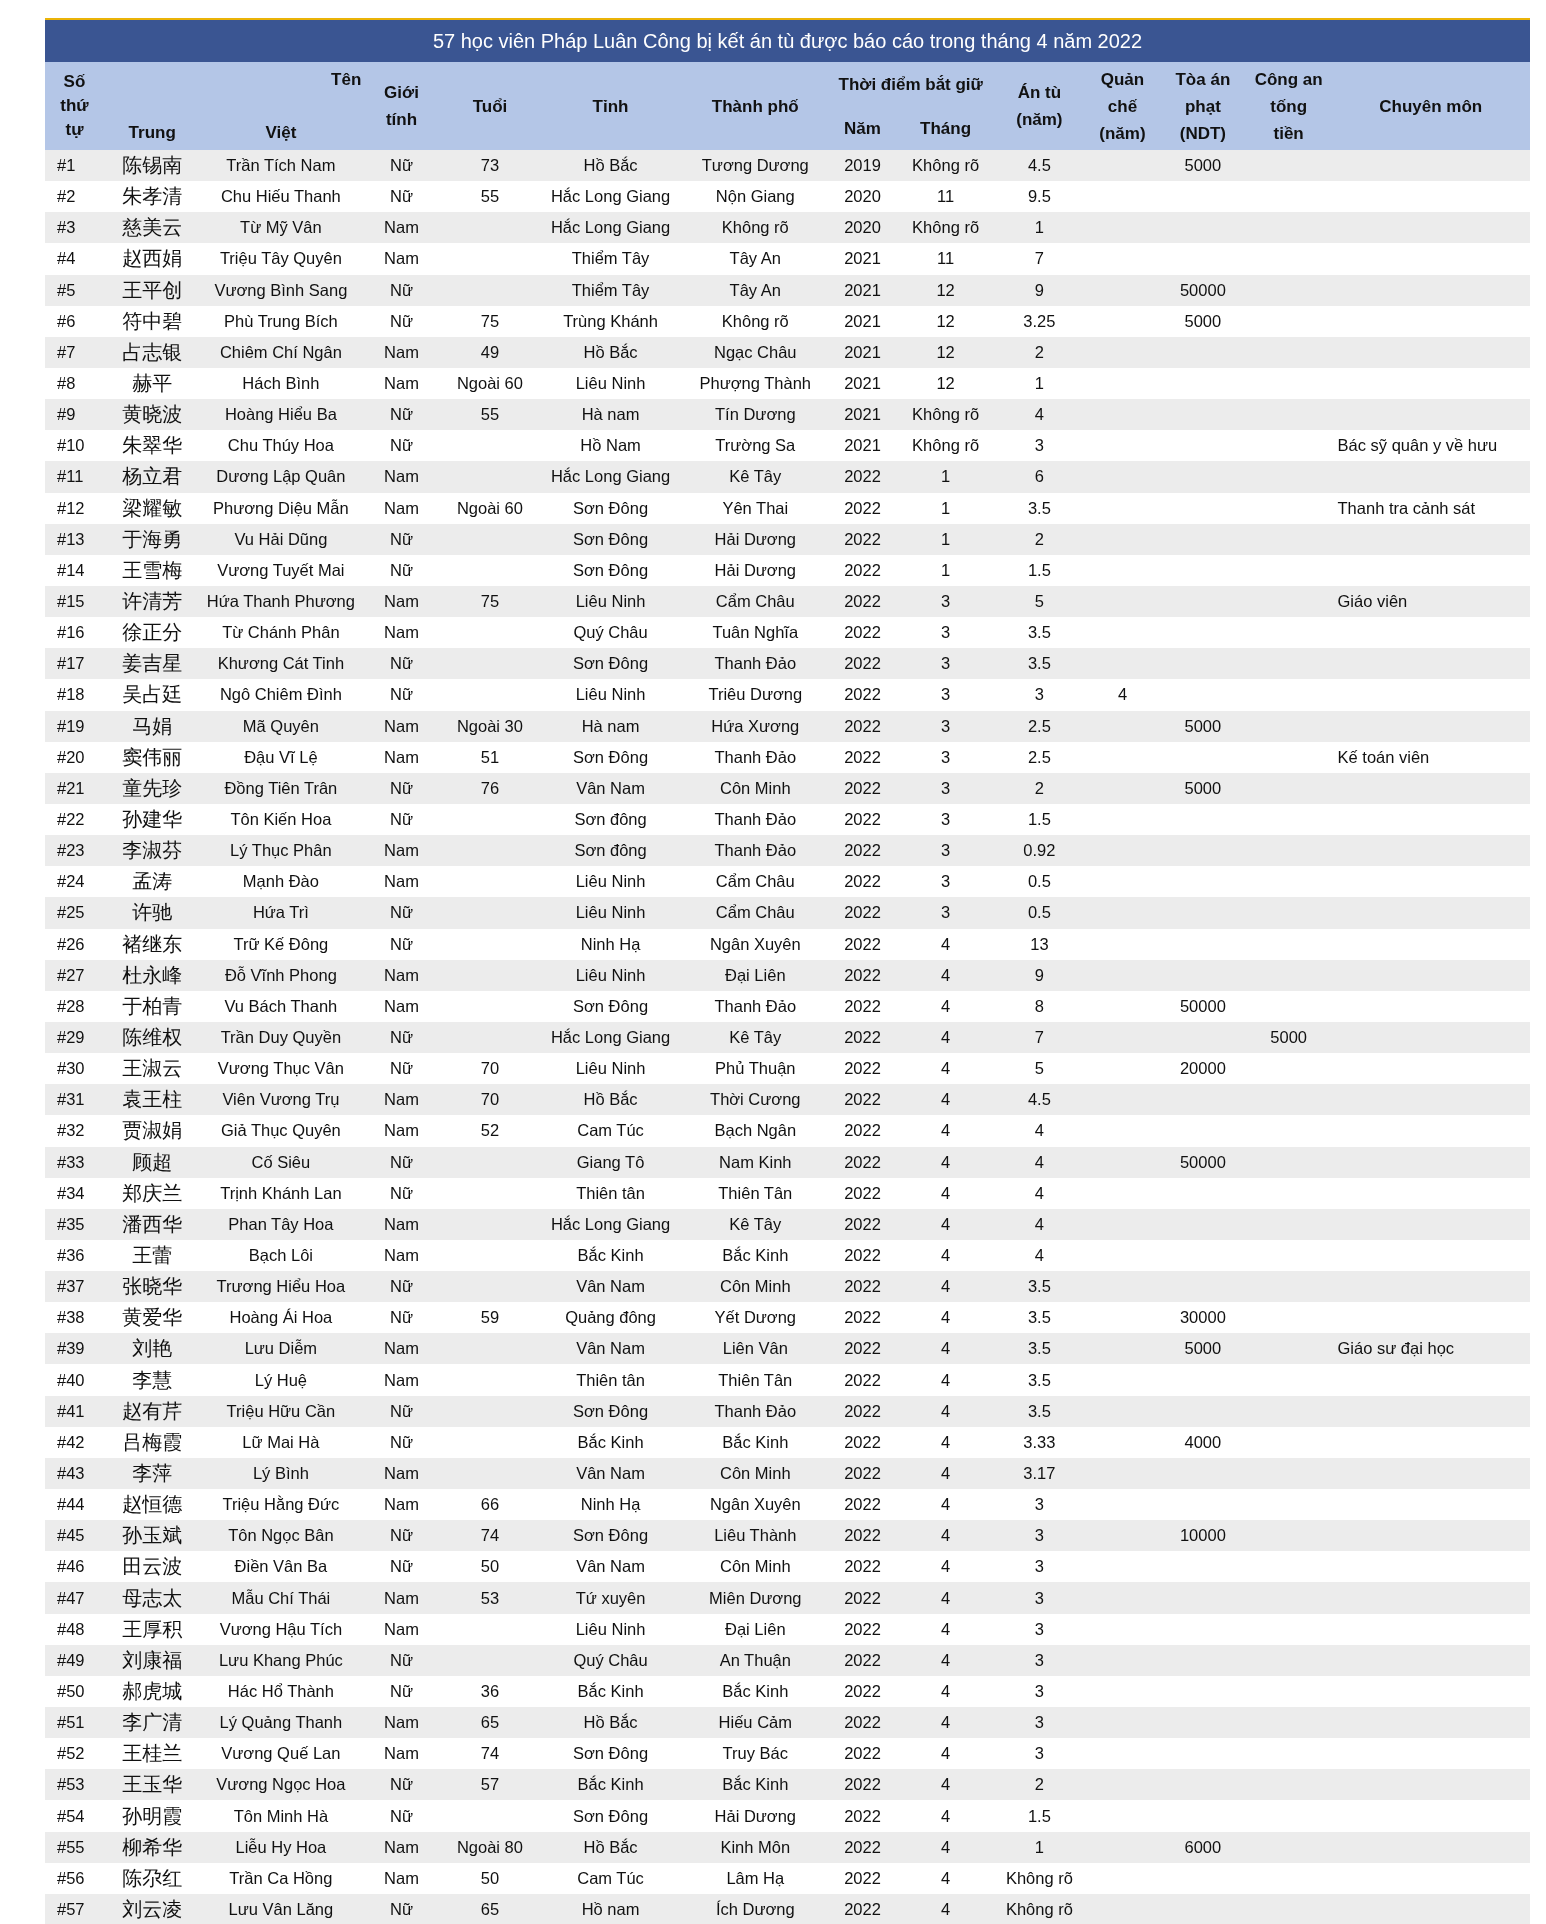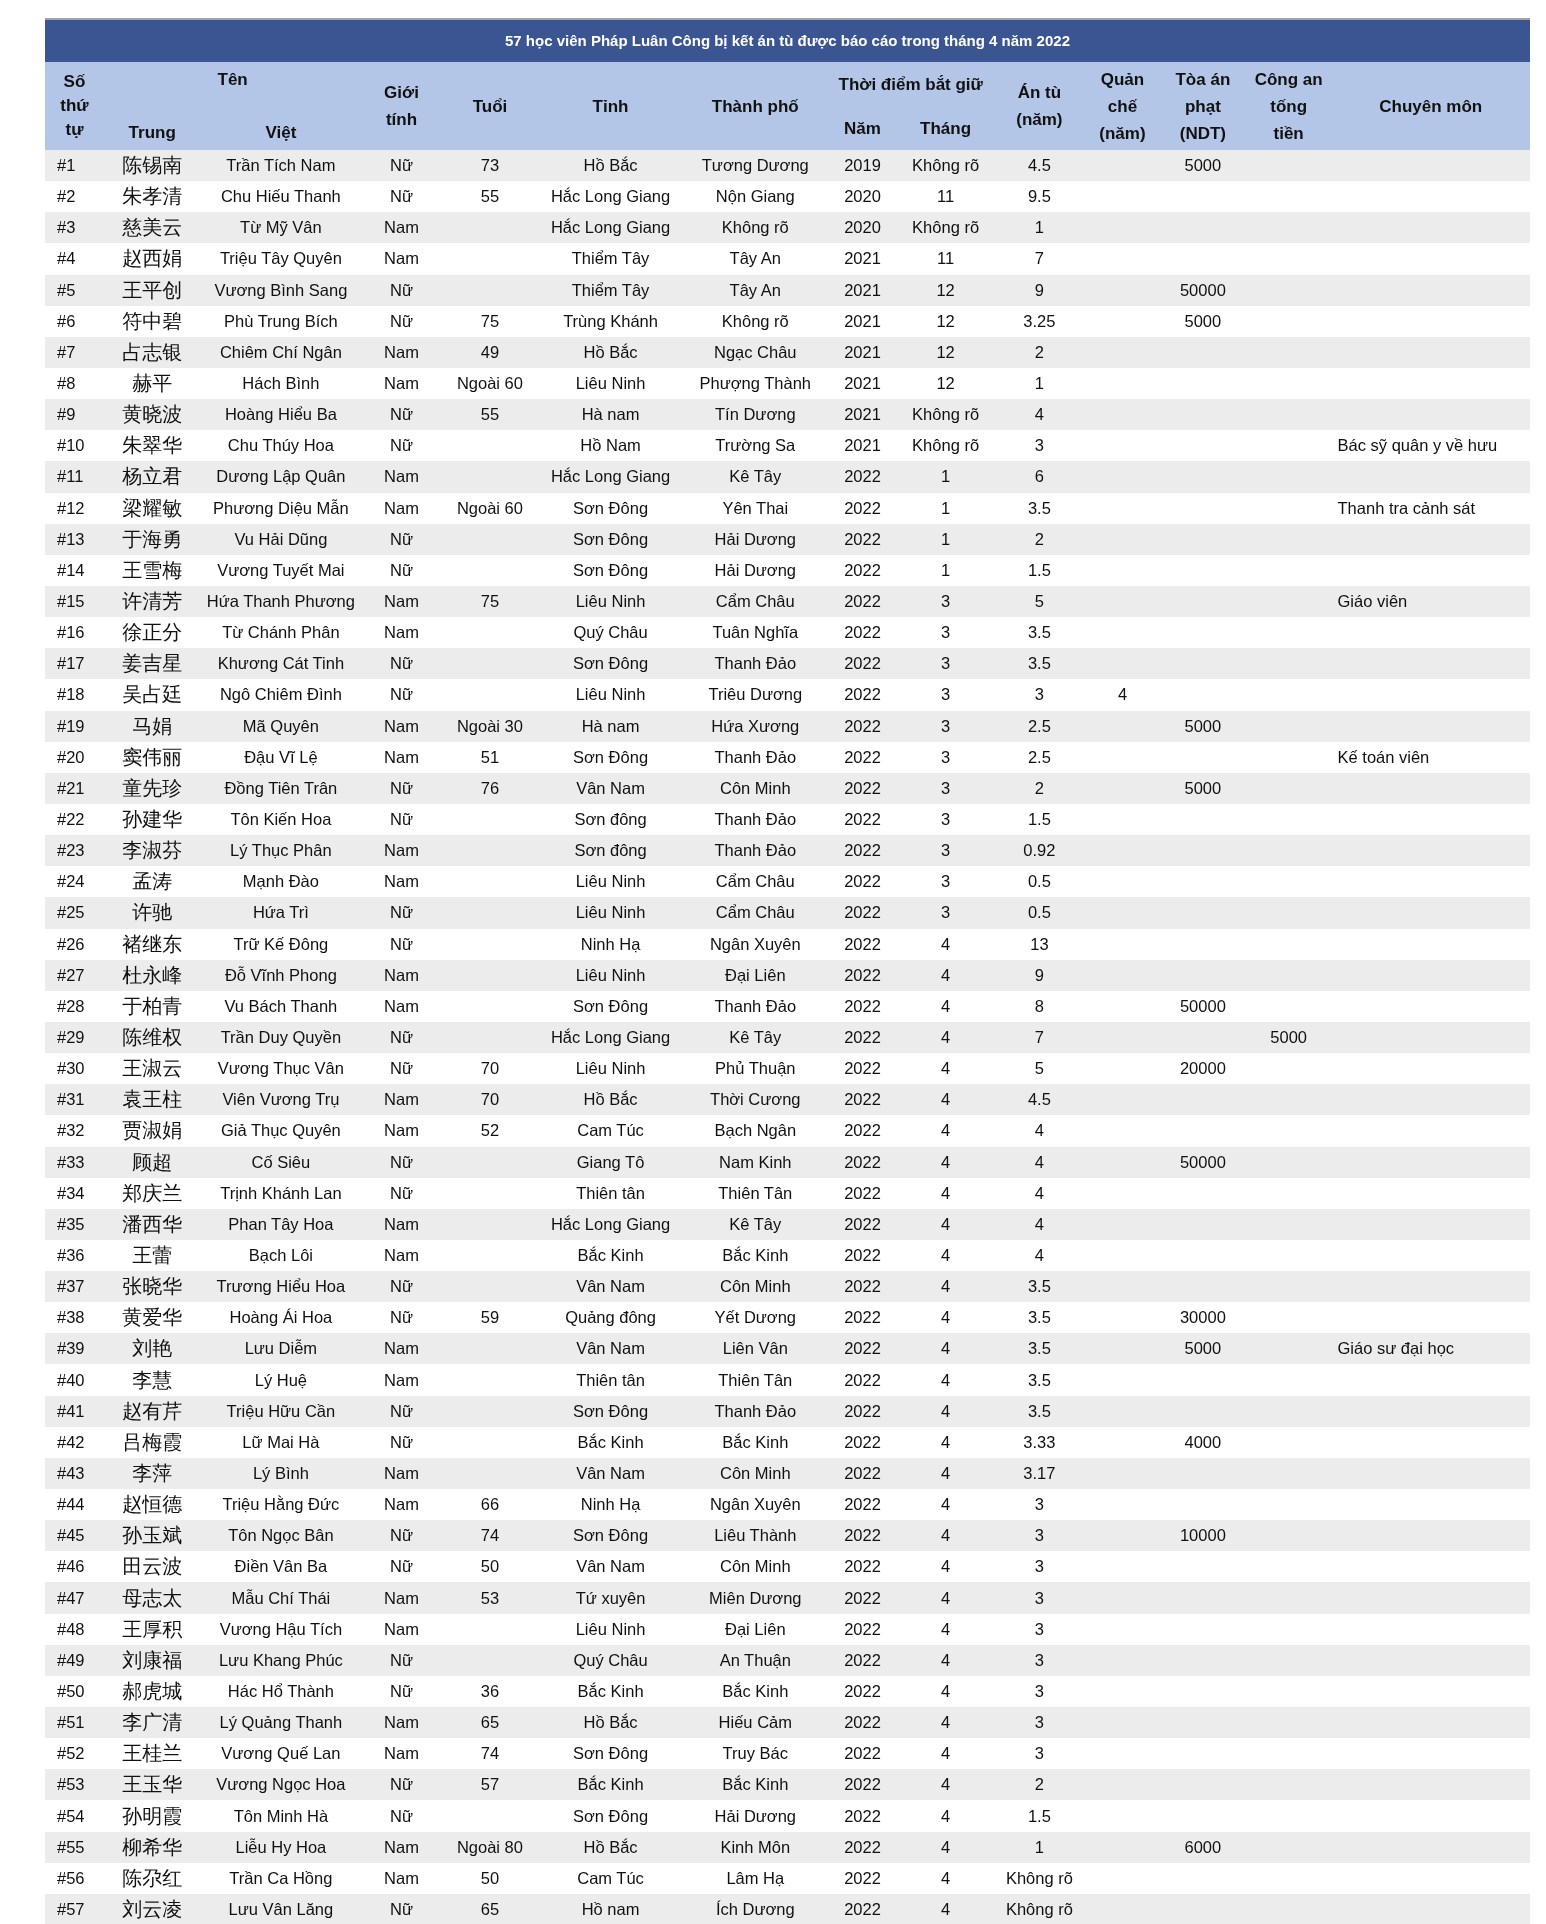--- a/index.html
+++ b/index.html
@@ -1,28 +1,28 @@
 <!DOCTYPE html>
 <html><head>
 <meta charset="utf-8">
 <style>
   html, body { margin: 0; padding: 0; background: #ffffff; }
   body { width: 1546px; height: 1924px; position: relative; font-family: "Liberation Sans", "DejaVu Sans", sans-serif; color: #111; }
   .sheet { position: absolute; left: 45px; top: 18px; width: 1485px; }
-  .title-bar { background: #3a5592; color: #ffffff; height: 42px; line-height: 42px; text-align: center; font-weight: bold; font-size: 15px; border-top: 2px solid #a3a3a3; }
+  .title-bar { background: #3a5592; color: #ffffff; height: 42px; line-height: 42px; text-align: center; font-weight: normal; font-size: 20px; border-top: 2px solid #eab308; }
   table { border-collapse: collapse; width: 1485px; table-layout: fixed; }
   thead th { background: #b4c6e7; font-weight: bold; font-size: 17px; color: #111; padding: 0; vertical-align: middle; line-height: 27px; }
   tbody td { height: 31.15px; font-size: 16.5px; text-align: center; padding: 0; white-space: nowrap; overflow: visible; }
   tbody tr:nth-child(odd) td { background: #ececec; }
   tbody tr:nth-child(even) td { background: #ffffff; }
   td.zh { font-size: 20px; font-family: "DejaVu Sans", sans-serif; }
   td.idx { text-align: left; padding-left: 12px; }
   td.job { text-align: left; padding-left: 6px; }
   th.sub { vertical-align: bottom; }
-  th.top { vertical-align: top; }
+  th.top { vertical-align: top; text-align: right; }
 </style>
 </head>
 <body>
 
 <div class="sheet">
   <div class="title-bar">57 học viên Pháp Luân Công bị kết án tù được báo cáo trong tháng 4 năm 2022</div>
   <table>
     <colgroup>
       <col style="width:55px">
         <col style="width:90px">

